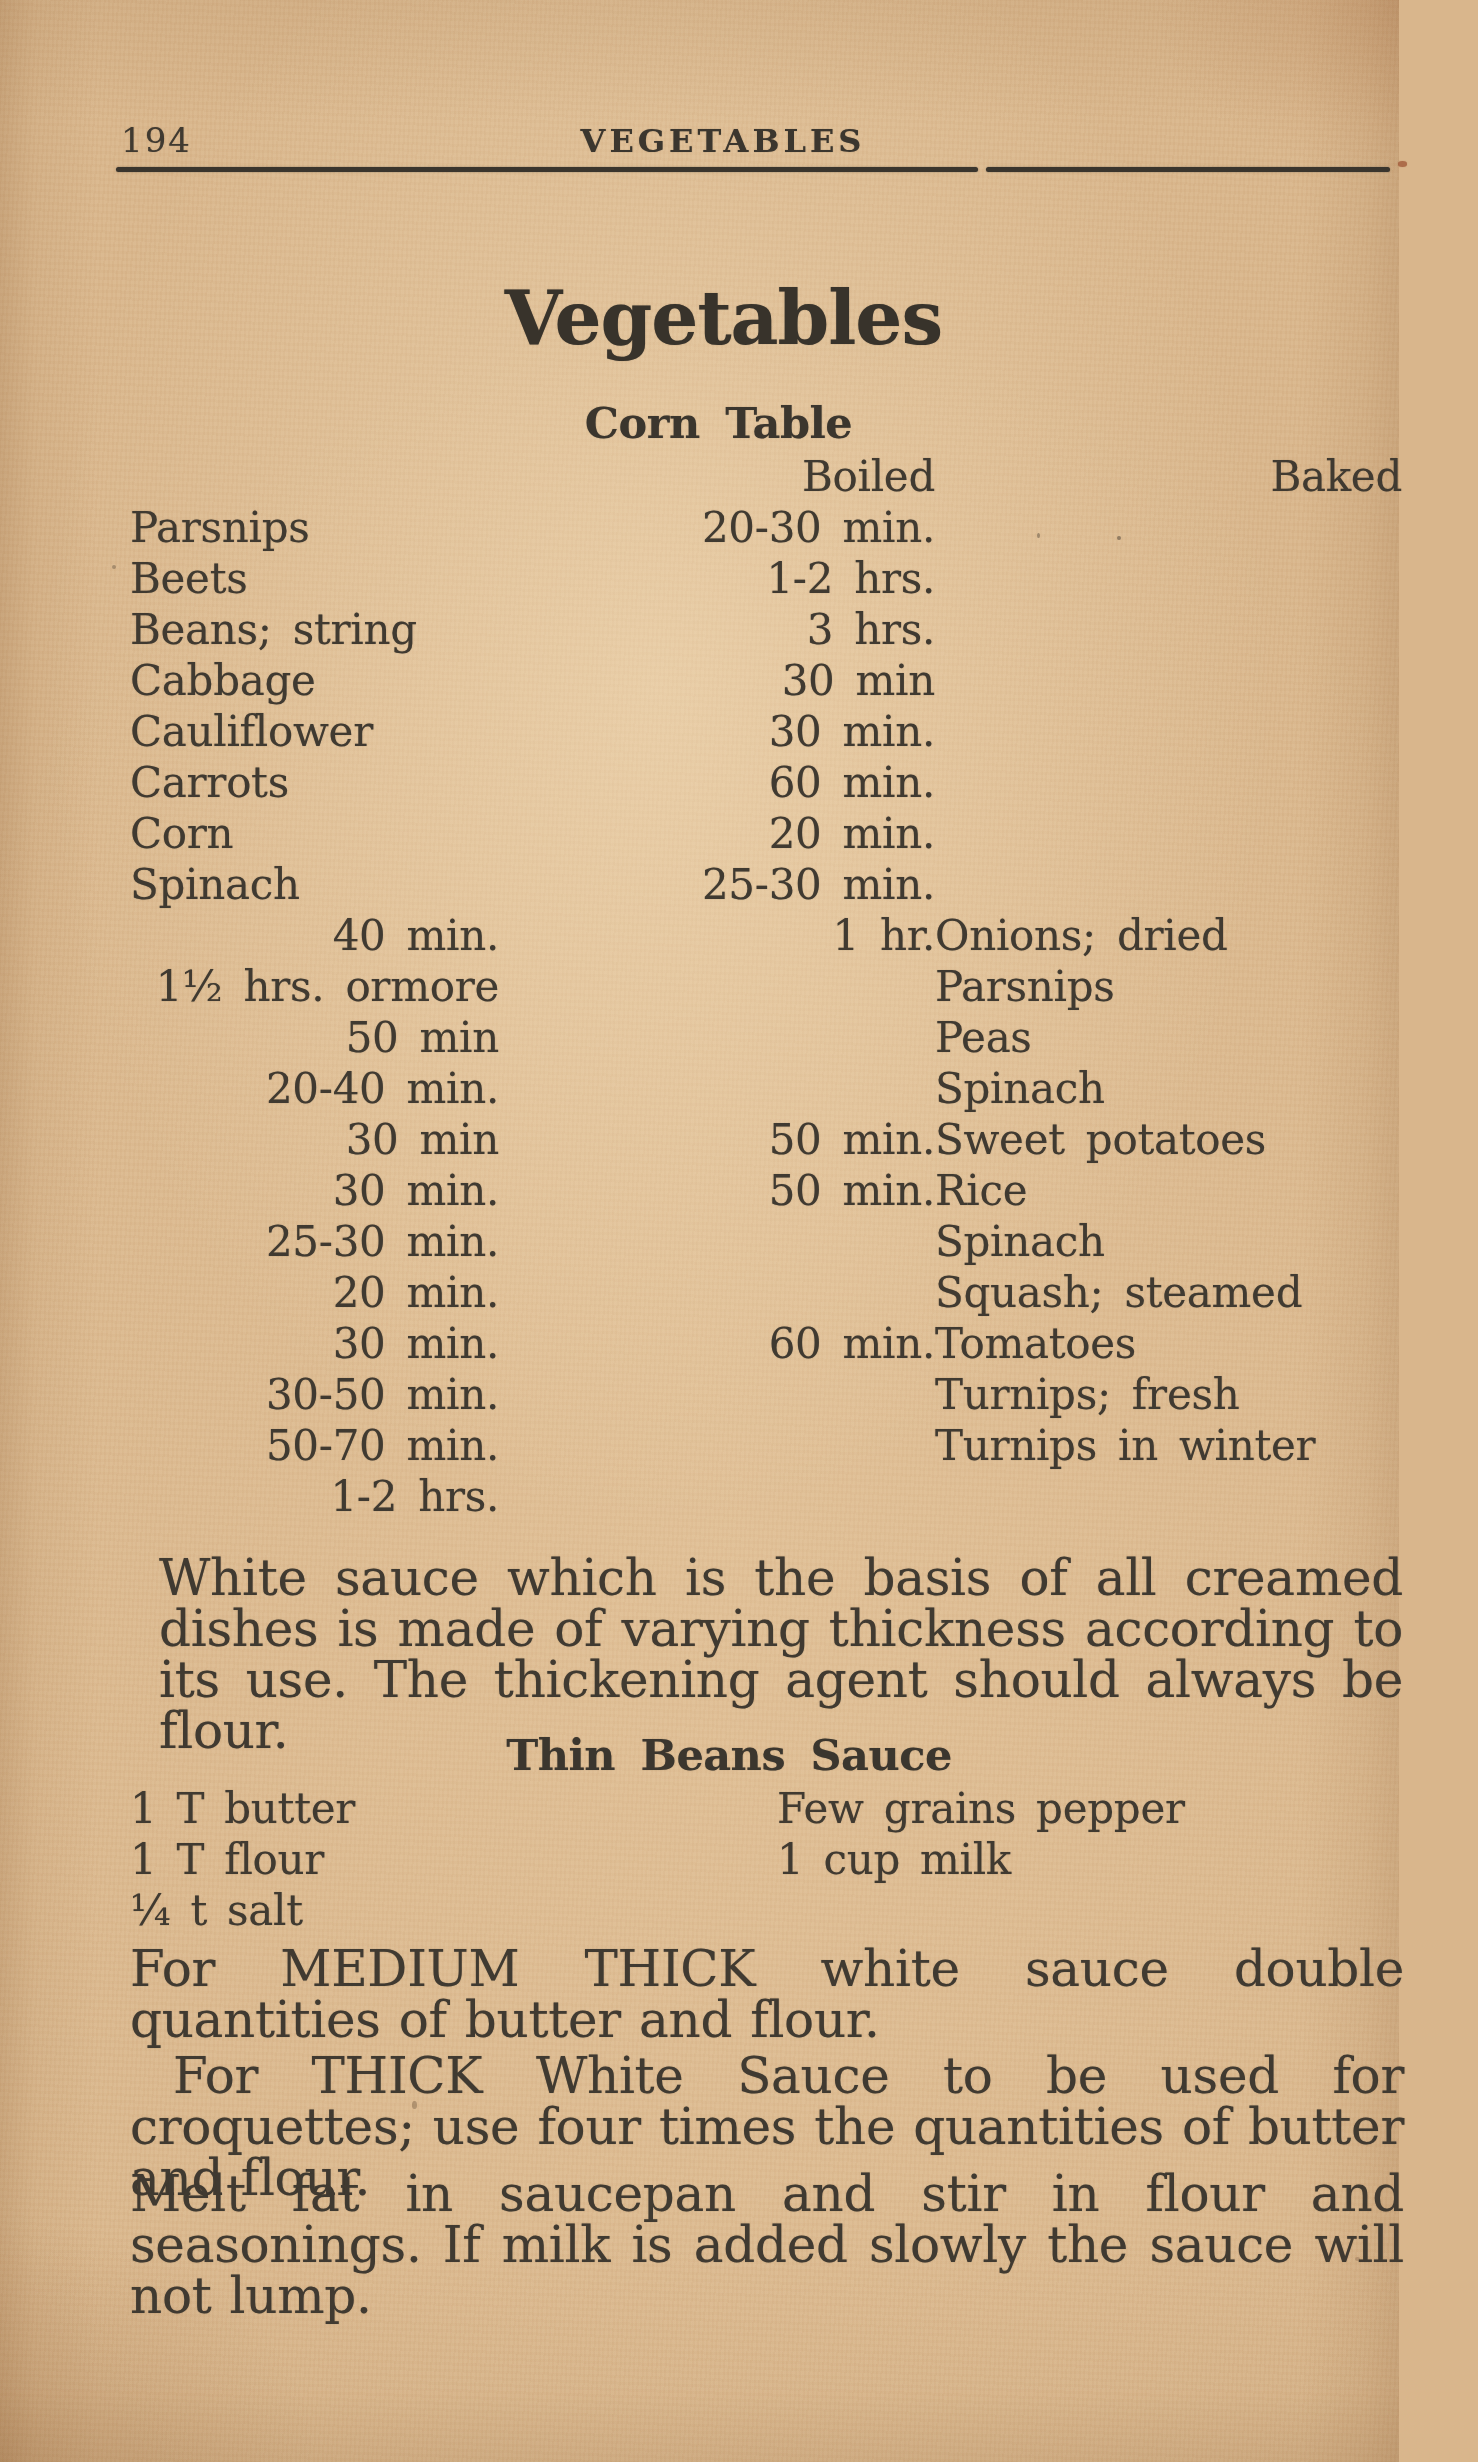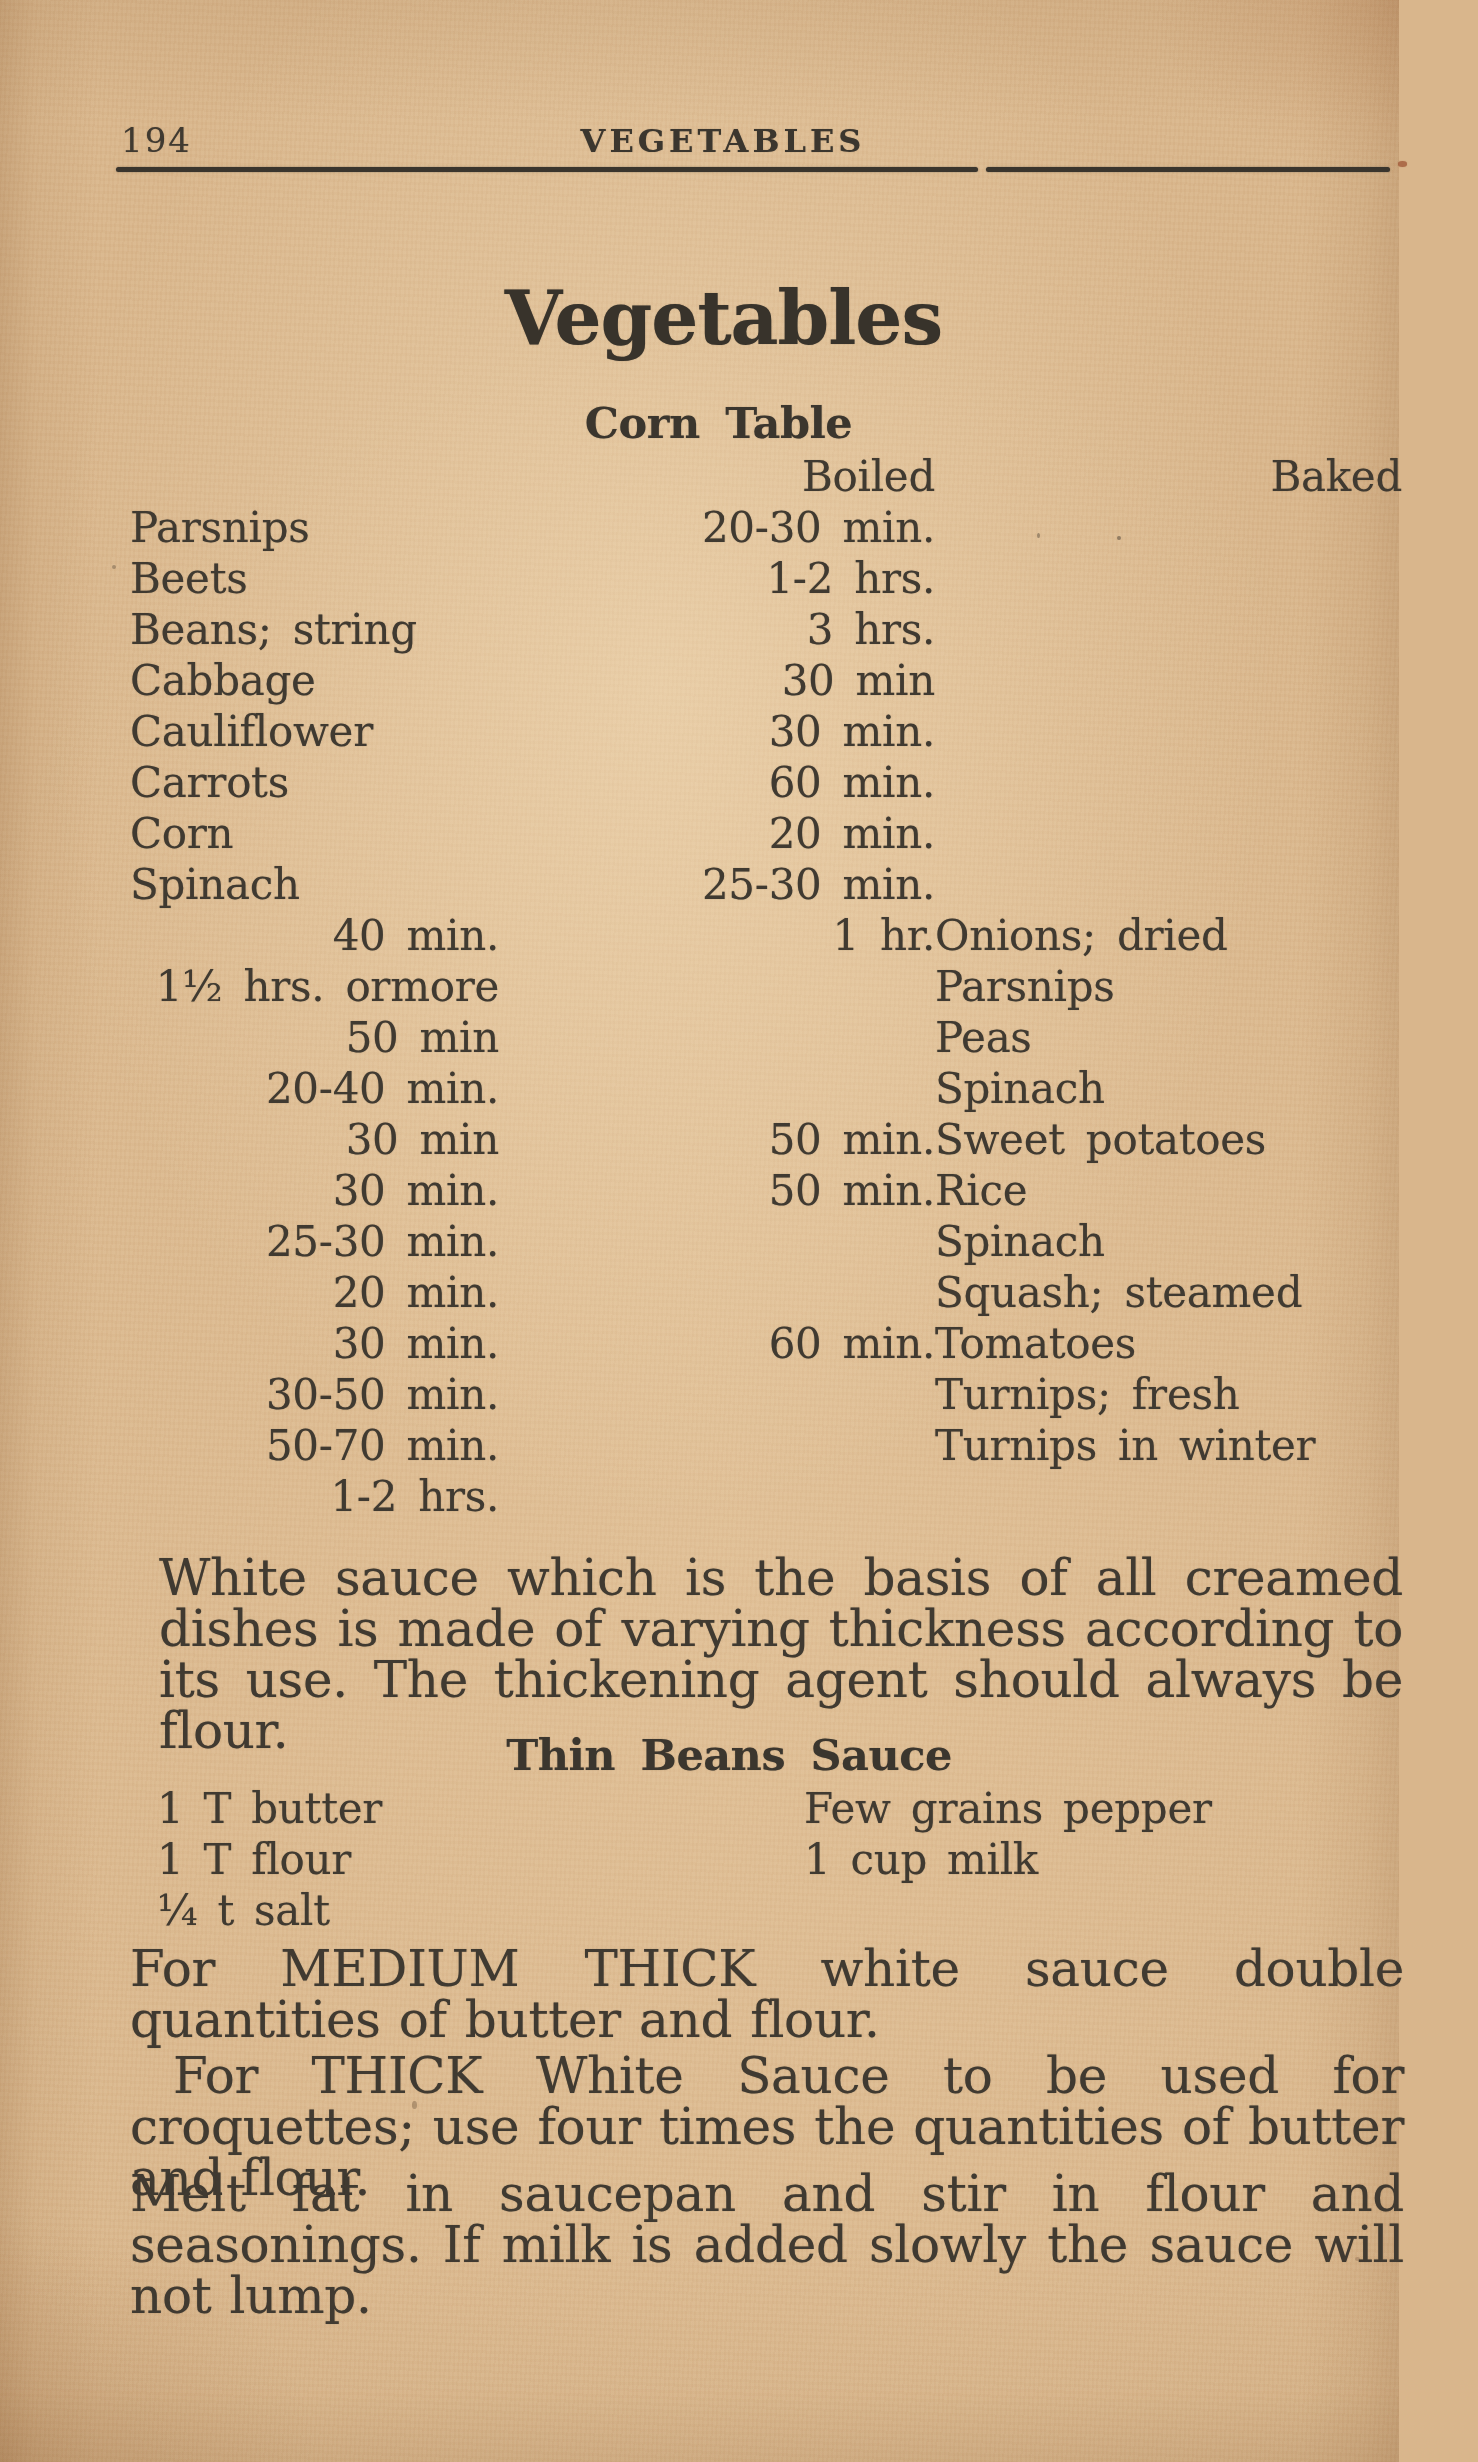--- a/index.html
+++ b/index.html
@@ -52,21 +52,21 @@
          text-align:justify; text-align-last:left; }
   .para.p-white{ left:159px; top:1553px; width:1244px; }
   .para.p-medium{ left:130px; top:1944px; width:1274px; }
   .para.p-thick{ left:130px; top:2051px; width:1274px; text-indent:43px; word-spacing:2px; }
   .para.p-melt{ left:130px; top:2169px; width:1274px; }
 
   
   .ingredients{ position:absolute; left:130px; top:1783px; width:1274px;
                 display:grid; grid-template-columns:647px auto;
                 font-size:42px; line-height:51px; letter-spacing:-0.3px; word-spacing:7px; }
-  .ingredients .line{ white-space:nowrap;margin-left:27px; }
+  .ingredients .line{ white-space:nowrap; }
 
   
   .speck{ position:absolute; border-radius:50%; }
   .speck.s1{ left:1398px; top:161px; width:8.6px; height:5.5px; background:rgba(158,84,52,0.75); box-shadow:0 0 1px rgba(158,84,52,0.5); }
   .speck.s2{ left:1117px; top:536px; width:3.5px; height:4px; background:rgba(72,62,50,0.5); }
   .speck.s3{ left:1037px; top:533px; width:2.5px; height:5px; background:rgba(72,62,50,0.42); }
   .speck.s4{ left:112px; top:565px; width:4px; height:4px; background:rgba(82,66,50,0.38); }
   .speck.s5{ left:412px; top:2101px; width:4.5px; height:7.6px; background:rgba(95,72,50,0.35); }
   .speck.s6{ left:1355px; top:2257px; width:5px; height:4px; background:rgba(110,80,55,0.3); }
 </style>

